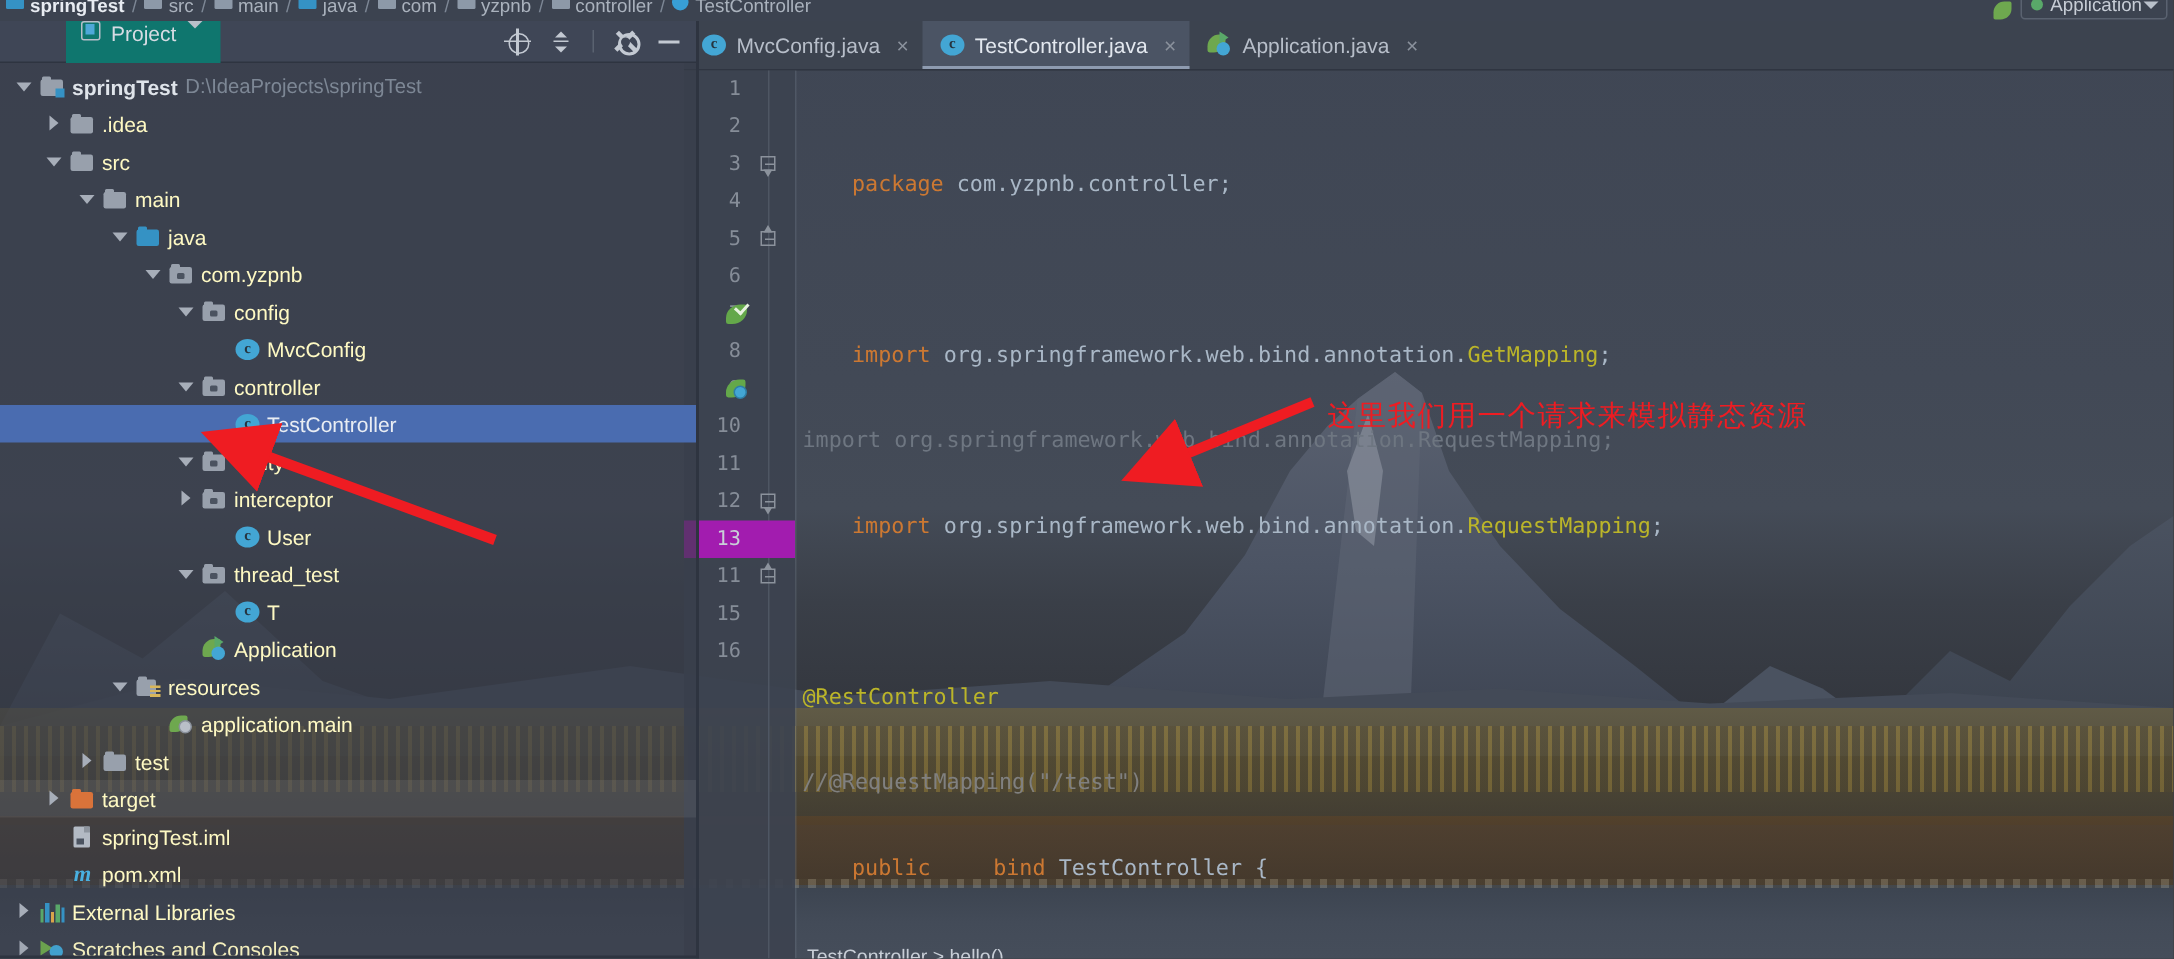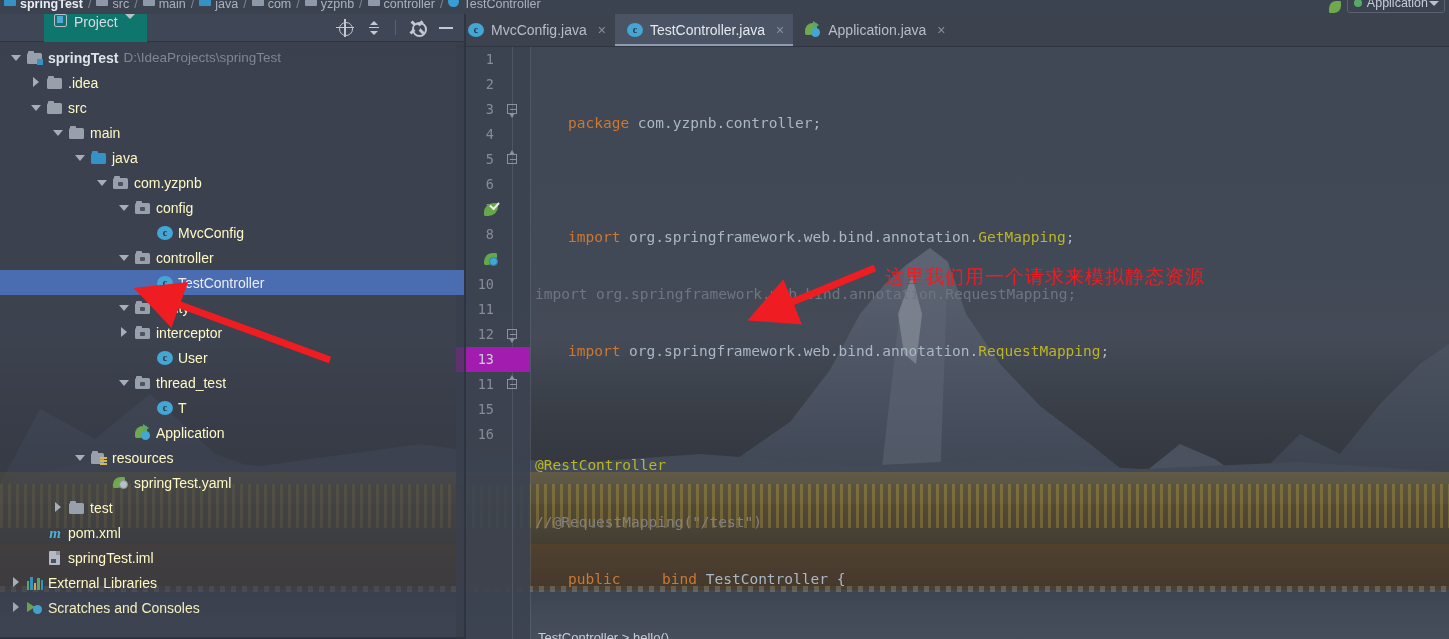--- a/index.html
+++ b/index.html
@@ -707,45 +707,51 @@
           </span>
         <span class="lbl">resources</span>
       </div>
 
       <div class="row">
         <span class="i4"></span>
         <span class="arrow"></span>
         <span class="ico ic-yaml">
             <i></i>
           </span>
-        <span class="lbl">springTest.yaml</span>
+        <span class="lbl">application.main</span>
       </div>
 
       <div class="row">
         <span class="i2"></span>
         <span class="arrow closed"></span>
         <span class="ico ic-folder"></span>
         <span class="lbl">test</span>
       </div>
 
+      <div class="row hl">
+        <span class="i1"></span>
+        <span class="arrow closed"></span>
+        <span class="ico ic-folder orange"></span>
+        <span class="lbl">target</span>
+      </div>
+
+      <div class="row">
+        <span class="i1"></span>
+        <span class="arrow"></span>
+        <span class="ico ic-iml">
+            <i></i>
+          </span>
+        <span class="lbl">springTest.iml</span>
+      </div>
 
       <div class="row">
         <span class="i1"></span>
         <span class="arrow"></span>
         <span class="ico ic-maven"></span>
         <span class="lbl">pom.xml</span>
-      </div>
-
-      <div class="row">
-        <span class="i1"></span>
-        <span class="arrow"></span>
-        <span class="ico ic-iml">
-            <i></i>
-          </span>
-        <span class="lbl">springTest.iml</span>
       </div>
 
       <div class="row">
         <span class="i0"></span>
         <span class="arrow closed"></span>
         <span class="ico ic-libs">
           <span style="height:9px;background:#59a869;"></span>
           <span style="height:13px;background:#3592c4;"></span>
           <span style="height:7px;background:#d9a44a;"></span>
           <span style="height:12px;background:#59a869;"></span>

